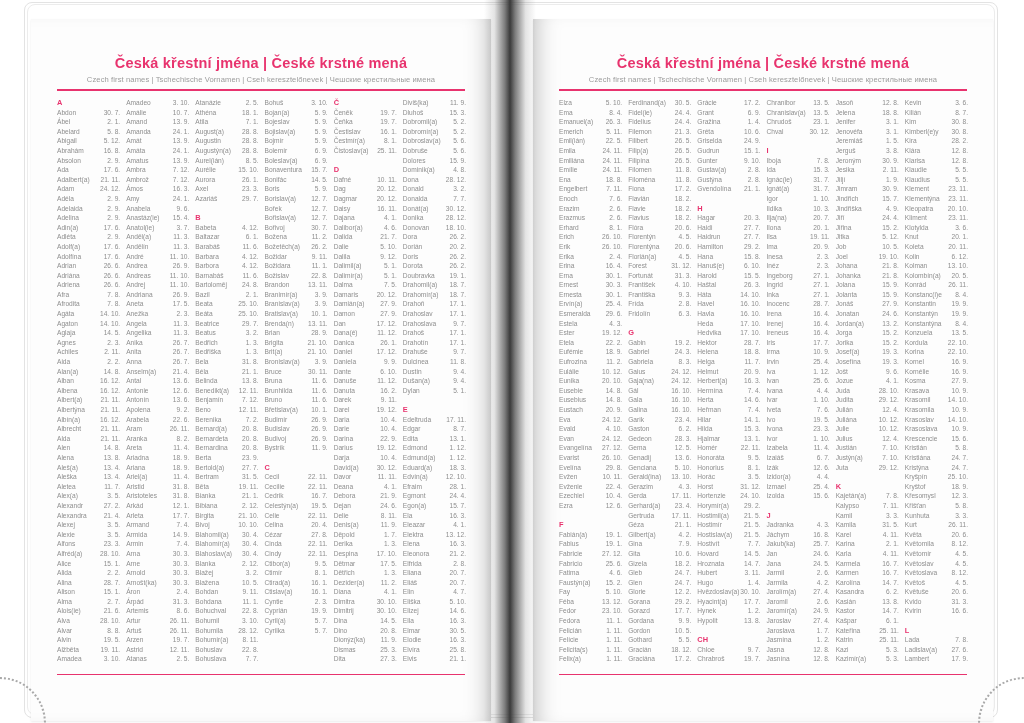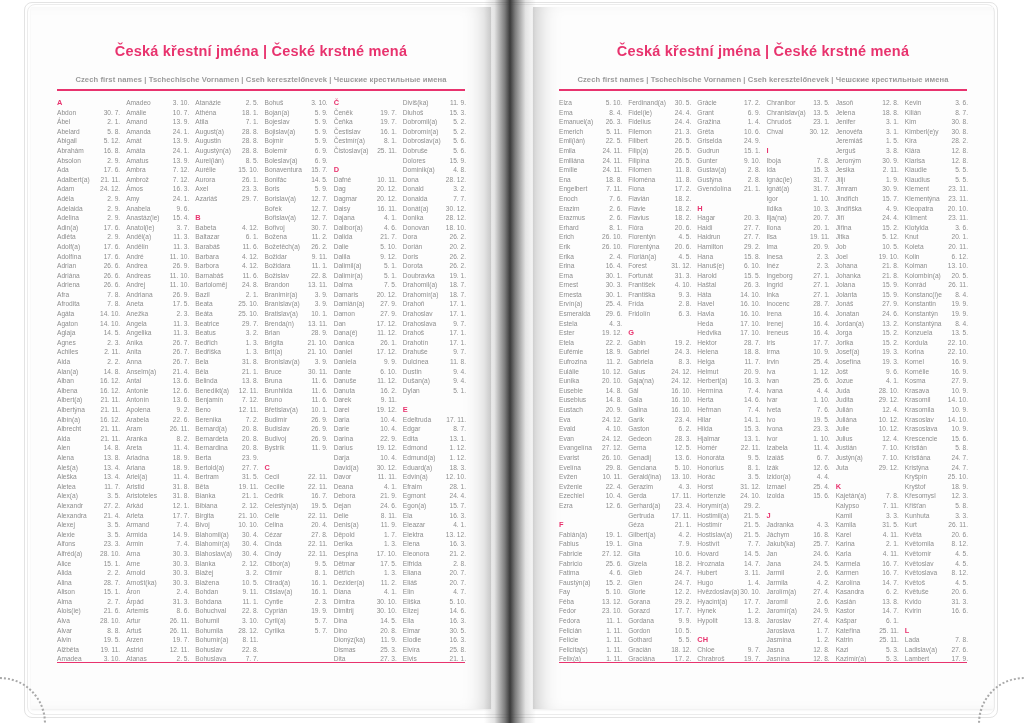--- a/index.html
+++ b/index.html
@@ -2,30 +2,30 @@
 <html><head>
 <meta charset="utf-8">
 <style>
   :root{ --pink:#e8336e; --txt:#8e8e8e; }
   html,body{margin:0;padding:0;}
   body{width:1024px;height:723px;position:relative;overflow:hidden;background:#ffffff;
        font-family:"Liberation Sans",sans-serif;}
   .stackline{position:absolute;border:1px solid #e3e3e3;border-radius:8px;background:transparent;}
   .stack1{left:24px;top:2px;right:26px;bottom:5px;}
   .stack2{left:27px;top:4px;right:29px;bottom:8px;border-color:#ececec;}
-  .page{position:absolute;top:7px;height:702px;width:460px;background:#fdfdfd;}
+  .page{position:absolute;top:19px;height:702px;width:460px;background:#fdfdfd;}
   .page.left{left:31px;box-shadow:inset -20px 0 24px -18px rgba(0,0,0,.28), 0 1px 2px rgba(0,0,0,.08);}
   .page.right{left:533px;box-shadow:inset 20px 0 24px -18px rgba(0,0,0,.28), 0 1px 2px rgba(0,0,0,.08);}
   .spine{position:absolute;left:484px;top:0;width:52px;height:723px;
          background:linear-gradient(90deg, rgba(255,255,255,0) 0%, rgba(130,130,130,.22) 20%,
            rgba(70,70,70,.7) 40%, #3a3a3a 50%, rgba(70,70,70,.7) 60%,
            rgba(130,130,130,.22) 80%, rgba(255,255,255,0) 100%);}
   .header{padding-top:36px;text-align:center;}
   .title{font-size:14.5px;font-weight:bold;color:var(--pink);letter-spacing:.2px;}
-  .subtitle{font-size:7.6px;color:#9b9b9b;margin-top:16px;letter-spacing:.1px;font-weight:bold;}
+  .subtitle{font-size:7.6px;color:#9b9b9b;margin-top:4px;letter-spacing:.1px;}
   .rule{height:2px;background:var(--pink);margin:5px 26px 0 26px;}
   .bottom-rule{position:absolute;left:26px;right:26px;bottom:46px;height:1.5px;background:var(--pink);}
   .cols{display:flex;gap:5px;margin:7px 24px 0 26px;}
   .col{flex:1 1 0;min-width:0;}
   .row{display:flex;justify-content:space-between;height:9.6px;line-height:9.6px;
        font-size:6.6px;color:var(--txt);white-space:nowrap;}
   .row .nm{overflow:visible;}
   .row .dt{padding-right:1px;}
   .row.letter{color:var(--pink);font-weight:bold;font-size:7.4px;}
   .dots{position:absolute;width:88px;height:88px;border:2.5px dotted #a9a9a9;border-radius:50%;}

